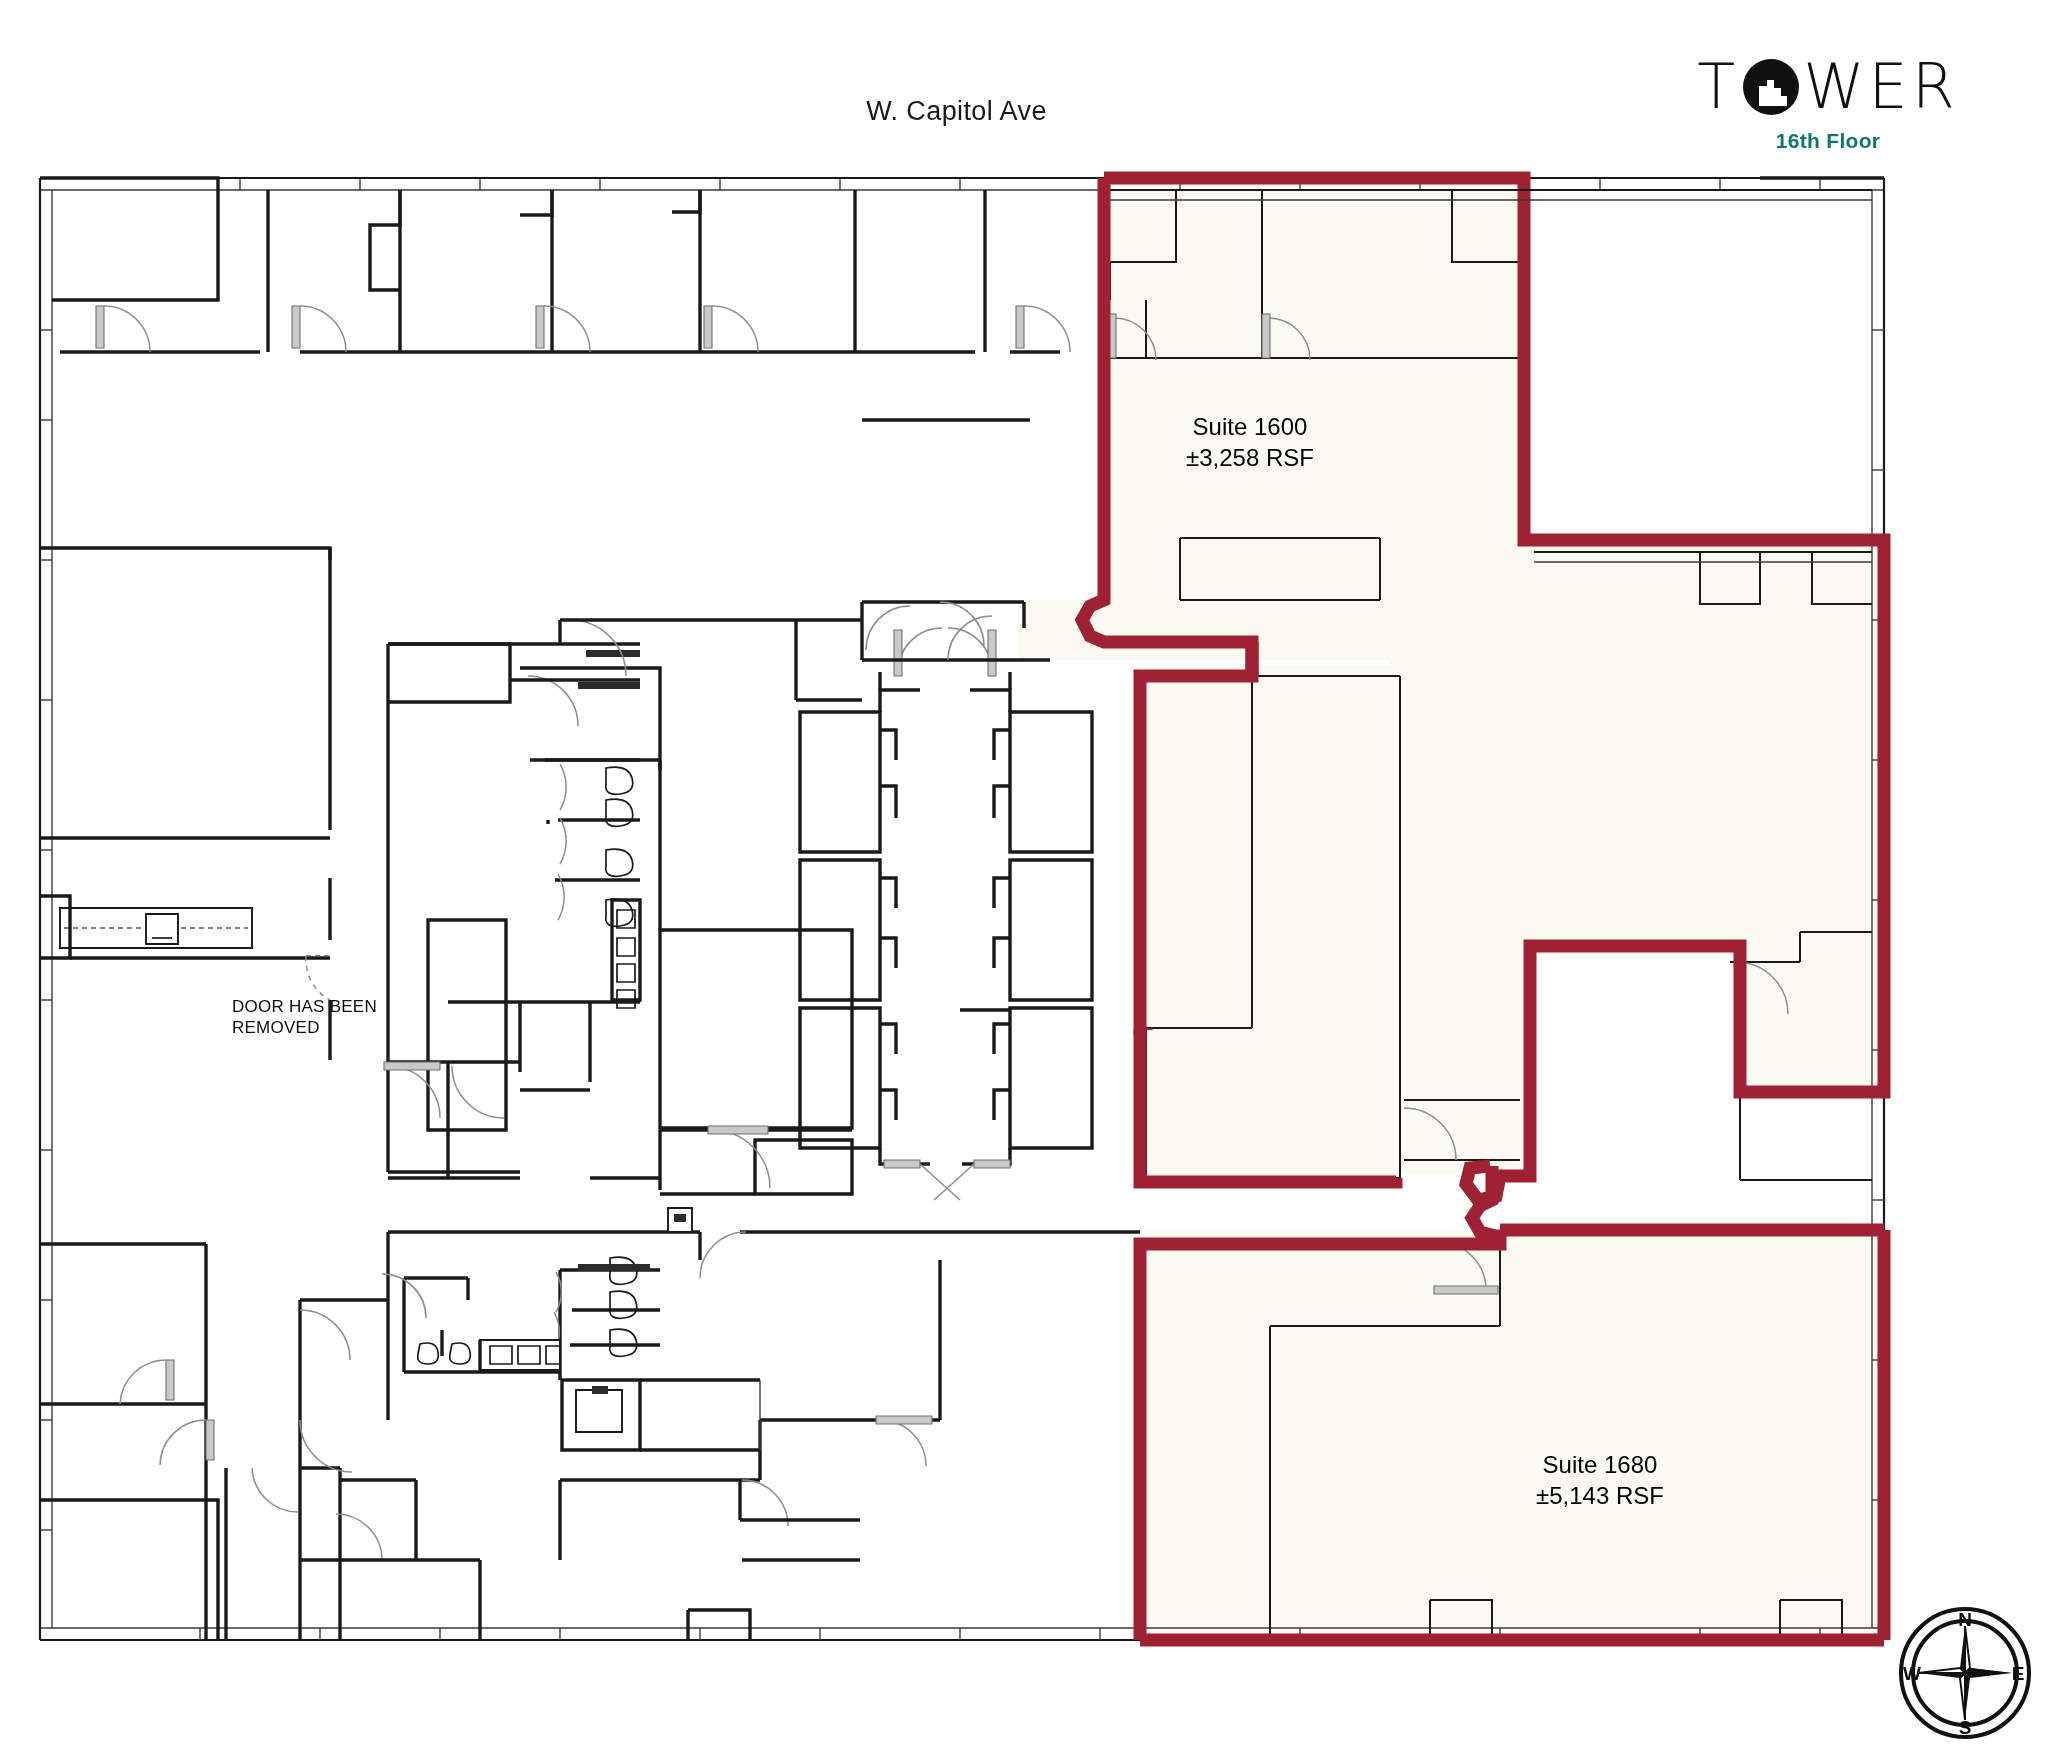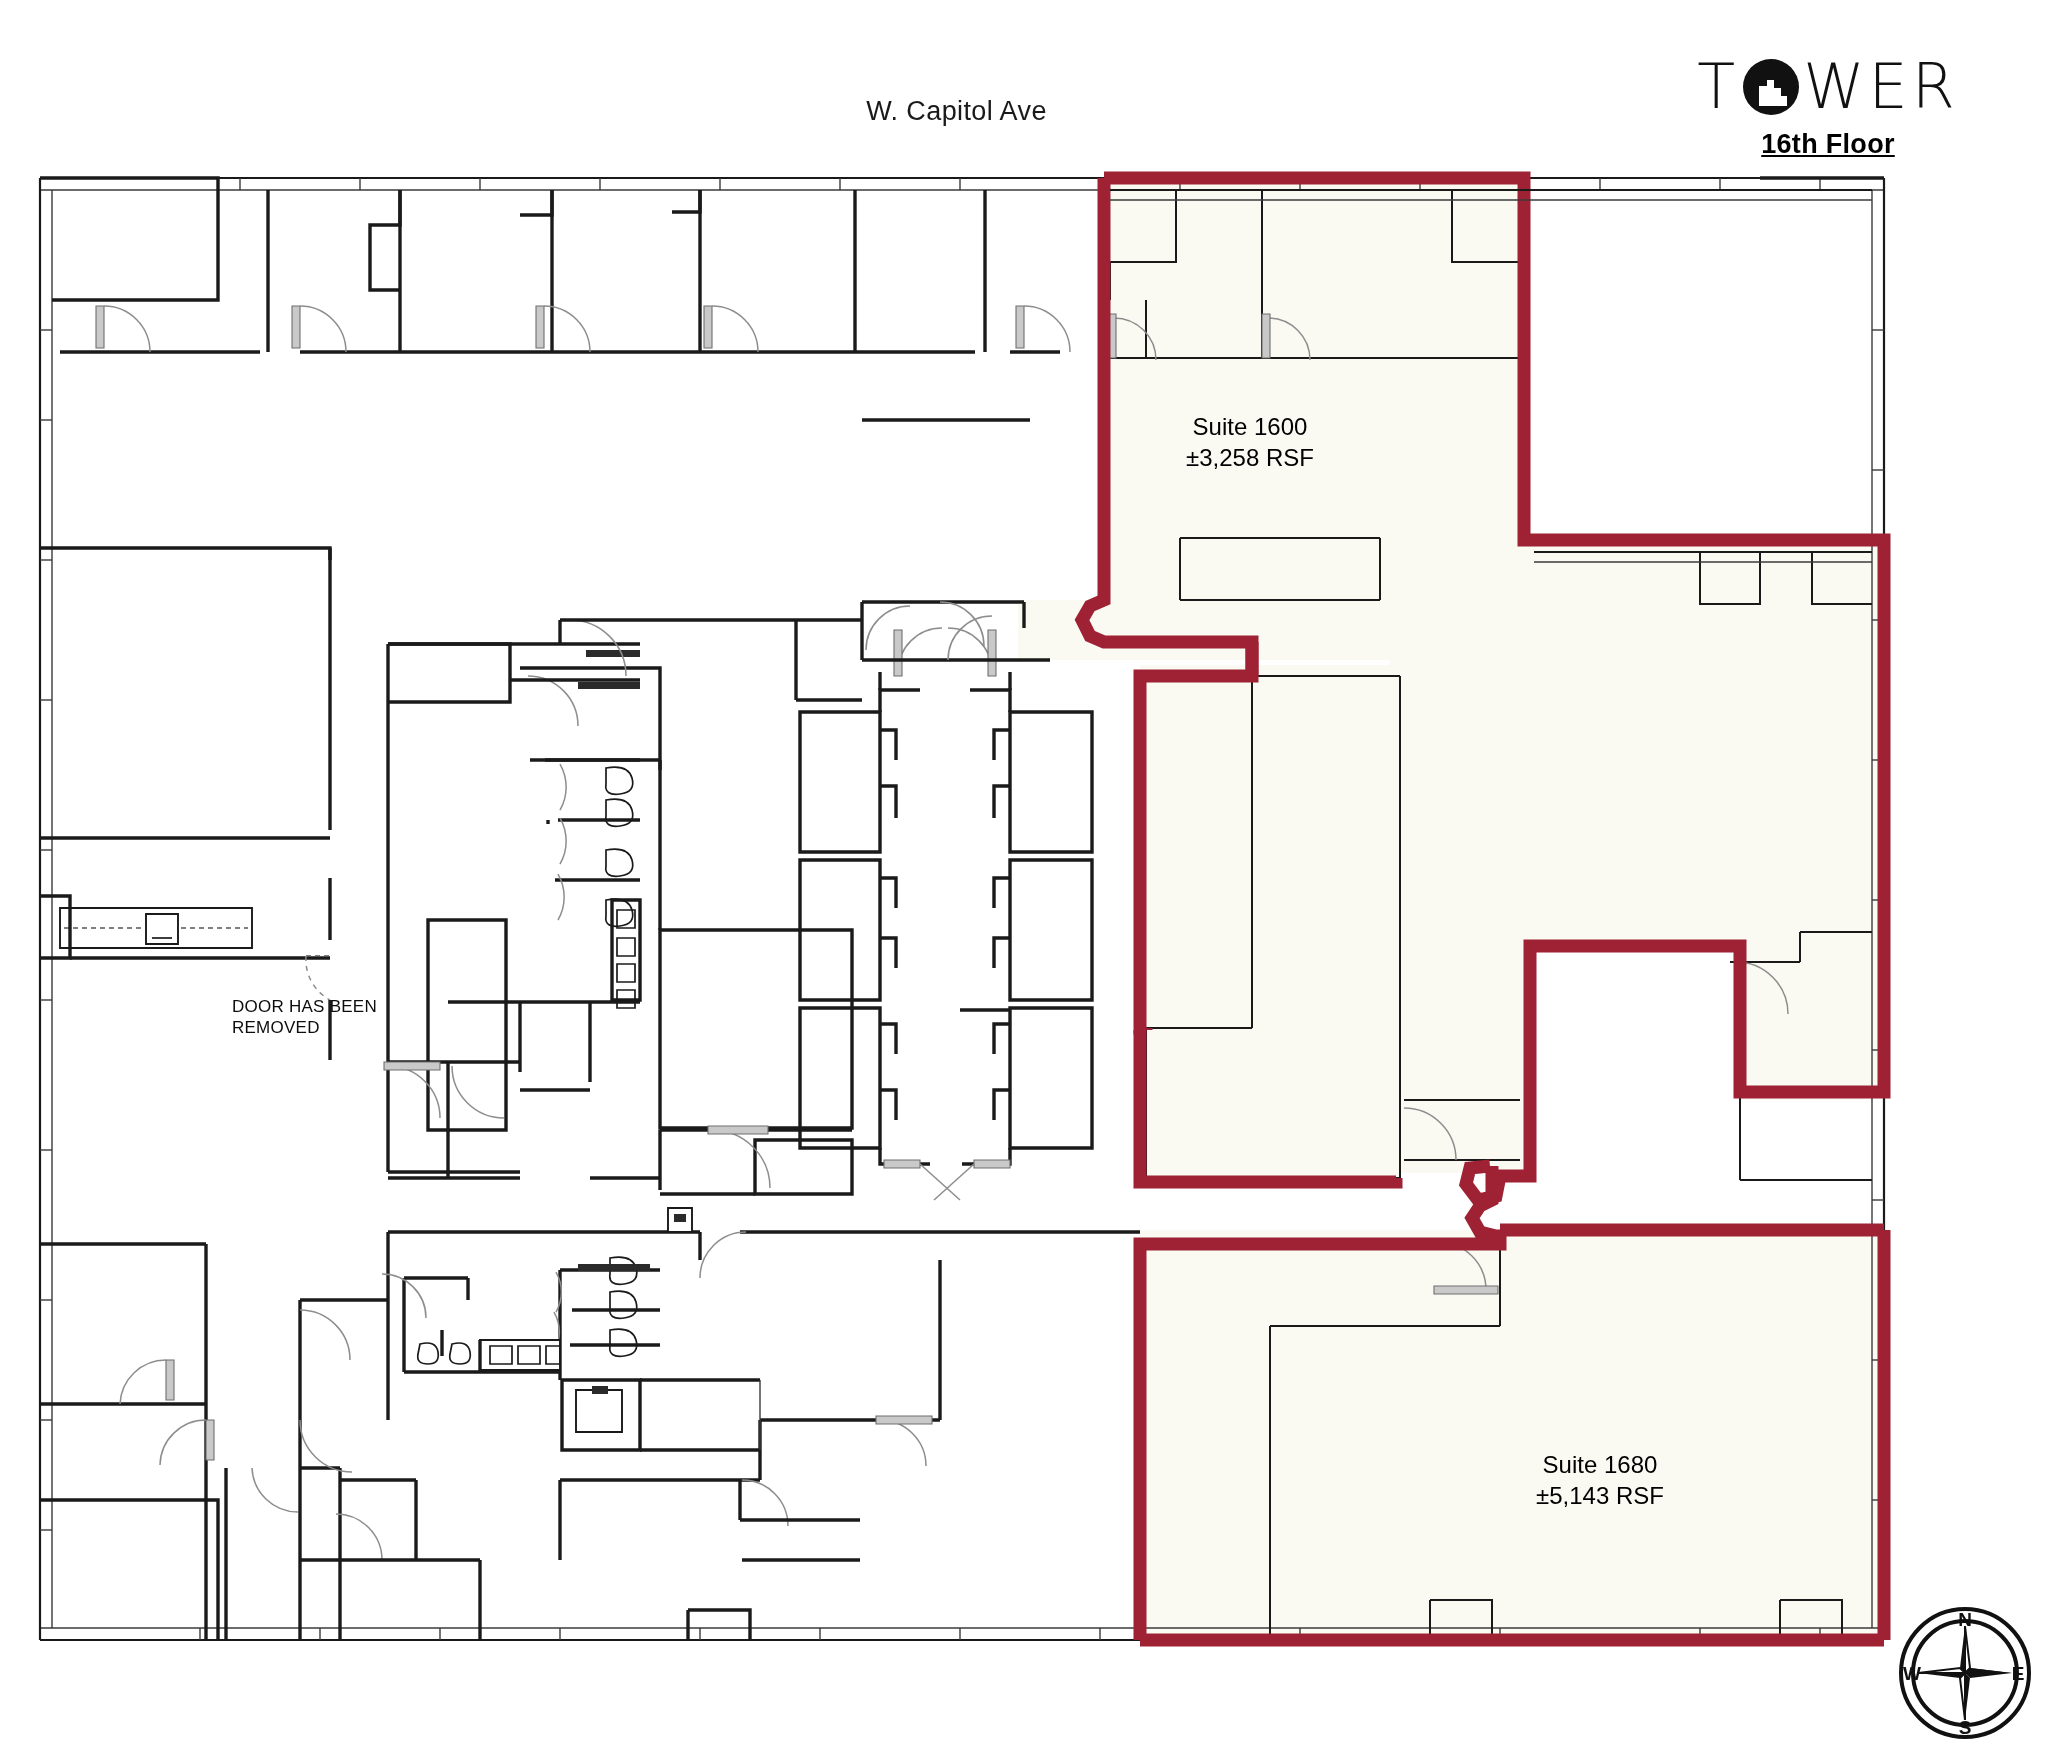--- a/index.html
+++ b/index.html
@@ -45,21 +45,21 @@
   #logo-tower-row{
     display:flex;align-items:center;justify-content:center;line-height:1;
     font-size:62px;letter-spacing:4px;color:#111;font-weight:300;
     font-family:"DejaVu Sans","Liberation Sans",sans-serif;
   }
   #logo-tower-row .tchar{display:inline-block;}
   #logo-mark{
     width:58px;height:58px;margin:0 3px;position:relative;display:inline-block;
   }
   #logo-floor{
-    margin-top:11px;font-size:27px;font-weight:bold;color:#000000;letter-spacing:0.3px;text-decoration:underline;
+    margin-top:11px;font-size:21px;font-weight:bold;color:#0f766e;letter-spacing:0.3px;
   }
 
   
   #compass{position:absolute;left:1896px;top:1604px;width:138px;height:138px;}
 </style>
 </head>
 <body>
 
 <div id="plan-root">
 

